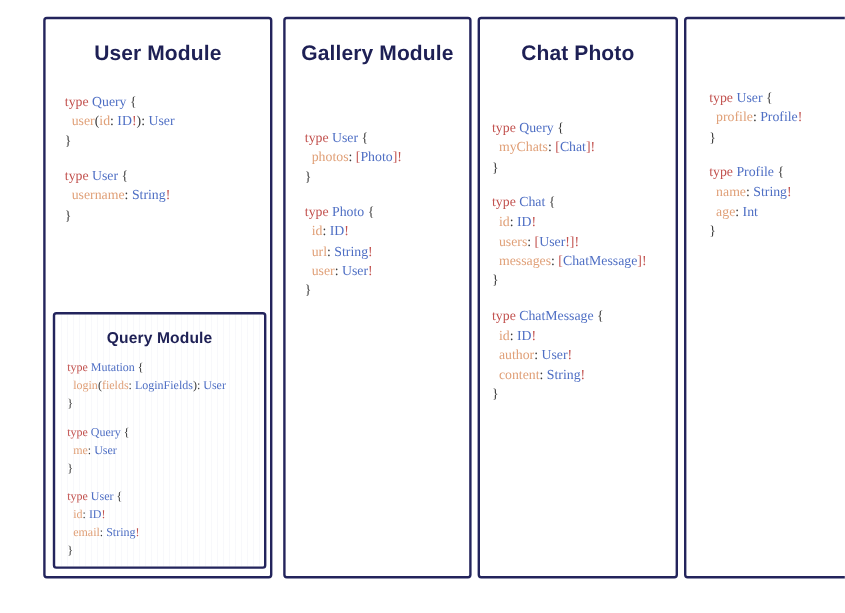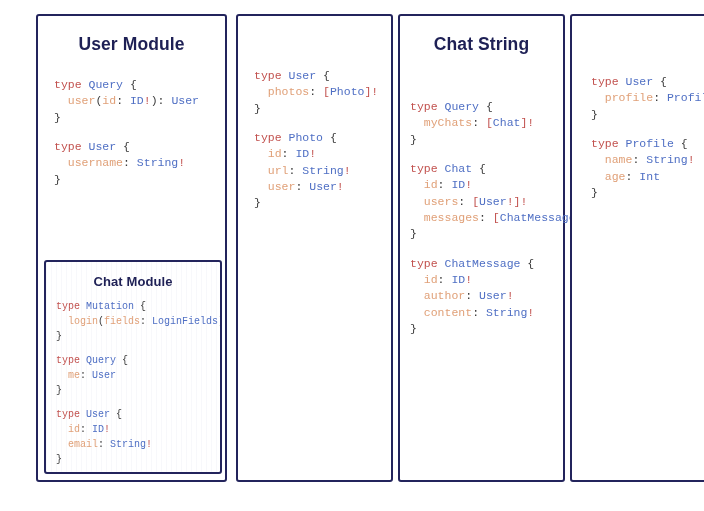--- a/index.html
+++ b/index.html
@@ -60,21 +60,21 @@
     color: #1e2055;
     font-weight: bold;
     text-align: center;
     letter-spacing: 0.1px;
   }
   .title-lg { font-size: 17.5px; margin-top: 18px; }
   .title-sm { font-size: 13px;  margin-top: 12px; }
 
   
   .code {
-    font-family: Liberation Mono, monospace;
+    font-family: Liberation Serif, serif;
     white-space: pre;
     line-height: 1.42;
   }
   .code-lg {
     font-size: 11.5px;
     padding-left: 16px;
   }
   .code-sm {
     font-size: 10px;
     padding-left: 10px;
@@ -100,32 +100,33 @@
 <body>
 
 <div class="board">
 
   <div class="card card-user">
     <div class="card-title title-lg">User Module</div>
     <div class="spacer-user-1"></div>
     <div class="code code-lg"><div class="code-block"><div><span class="k">type </span><span class="t">Query</span><span class="p"> {</span></div><div><span class="f">  user</span><span class="p">(</span><span class="f">id</span><span class="p">: </span><span class="t">ID</span><span class="b">!</span><span class="p">)</span><span class="p">: </span><span class="t">User</span></div><div><span class="p">}</span></div></div><div class="code-block"><div><span class="k">type </span><span class="t">User</span><span class="p"> {</span></div><div><span class="f">  username</span><span class="p">: </span><span class="t">String</span><span class="b">!</span></div><div><span class="p">}</span></div></div></div>
 
     <div class="card-auth">
-      <div class="card-title title-sm">Chat Module</div>
+      <div class="card-title title-sm">Query Module</div>
       <div class="code code-sm" style="margin-top:10px"><div class="code-block"><div><span class="k">type </span><span class="t">Mutation</span><span class="p"> {</span></div><div><span class="f">  login</span><span class="p">(</span><span class="f">fields</span><span class="p">: </span><span class="t">LoginFields</span><span class="p">)</span><span class="p">: </span><span class="t">User</span></div><div><span class="p">}</span></div></div><div class="code-block"><div><span class="k">type </span><span class="t">Query</span><span class="p"> {</span></div><div><span class="f">  me</span><span class="p">: </span><span class="t">User</span></div><div><span class="p">}</span></div></div><div class="code-block"><div><span class="k">type </span><span class="t">User</span><span class="p"> {</span></div><div><span class="f">  id</span><span class="p">: </span><span class="t">ID</span><span class="b">!</span></div><div><span class="f">  email</span><span class="p">: </span><span class="t">String</span><span class="b">!</span></div><div><span class="p">}</span></div></div></div>
     </div>
   </div>
 
   <div class="card card-gallery">
+    <div class="card-title title-lg">Gallery Module</div>
     <div class="spacer-gallery"></div>
     <div class="code code-lg"><div class="code-block"><div><span class="k">type </span><span class="t">User</span><span class="p"> {</span></div><div><span class="f">  photos</span><span class="p">: </span><span class="b">[</span><span class="t">Photo</span><span class="b">]</span><span class="b">!</span></div><div><span class="p">}</span></div></div><div class="code-block"><div><span class="k">type </span><span class="t">Photo</span><span class="p"> {</span></div><div><span class="f">  id</span><span class="p">: </span><span class="t">ID</span><span class="b">!</span></div><div><span class="f">  url</span><span class="p">: </span><span class="t">String</span><span class="b">!</span></div><div><span class="f">  user</span><span class="p">: </span><span class="t">User</span><span class="b">!</span></div><div><span class="p">}</span></div></div></div>
   </div>
 
   <div class="card card-chat">
-    <div class="card-title title-lg">Chat String</div>
+    <div class="card-title title-lg">Chat Photo</div>
     <div class="spacer-chat"></div>
     <div class="code code-lg" style="padding-left:10px"><div class="code-block"><div><span class="k">type </span><span class="t">Query</span><span class="p"> {</span></div><div><span class="f">  myChats</span><span class="p">: </span><span class="b">[</span><span class="t">Chat</span><span class="b">]</span><span class="b">!</span></div><div><span class="p">}</span></div></div><div class="code-block"><div><span class="k">type </span><span class="t">Chat</span><span class="p"> {</span></div><div><span class="f">  id</span><span class="p">: </span><span class="t">ID</span><span class="b">!</span></div><div><span class="f">  users</span><span class="p">: </span><span class="b">[</span><span class="t">User</span><span class="b">!</span><span class="b">]</span><span class="b">!</span></div><div><span class="f">  messages</span><span class="p">: </span><span class="b">[</span><span class="t">ChatMessage</span><span class="b">]</span><span class="b">!</span></div><div><span class="p">}</span></div></div><div class="code-block"><div><span class="k">type </span><span class="t">ChatMessage</span><span class="p"> {</span></div><div><span class="f">  id</span><span class="p">: </span><span class="t">ID</span><span class="b">!</span></div><div><span class="f">  author</span><span class="p">: </span><span class="t">User</span><span class="b">!</span></div><div><span class="f">  content</span><span class="p">: </span><span class="t">String</span><span class="b">!</span></div><div><span class="p">}</span></div></div></div>
   </div>
 
   <div class="card card-profile">
     <div class="spacer-profile"></div>
     <div class="code code-lg" style="padding-left:19px"><div class="code-block"><div><span class="k">type </span><span class="t">User</span><span class="p"> {</span></div><div><span class="f">  profile</span><span class="p">: </span><span class="t">Profile</span><span class="b">!</span></div><div><span class="p">}</span></div></div><div class="code-block"><div><span class="k">type </span><span class="t">Profile</span><span class="p"> {</span></div><div><span class="f">  name</span><span class="p">: </span><span class="t">String</span><span class="b">!</span></div><div><span class="f">  age</span><span class="p">: </span><span class="t">Int</span></div><div><span class="p">}</span></div></div></div>
   </div>
 
 </div>

